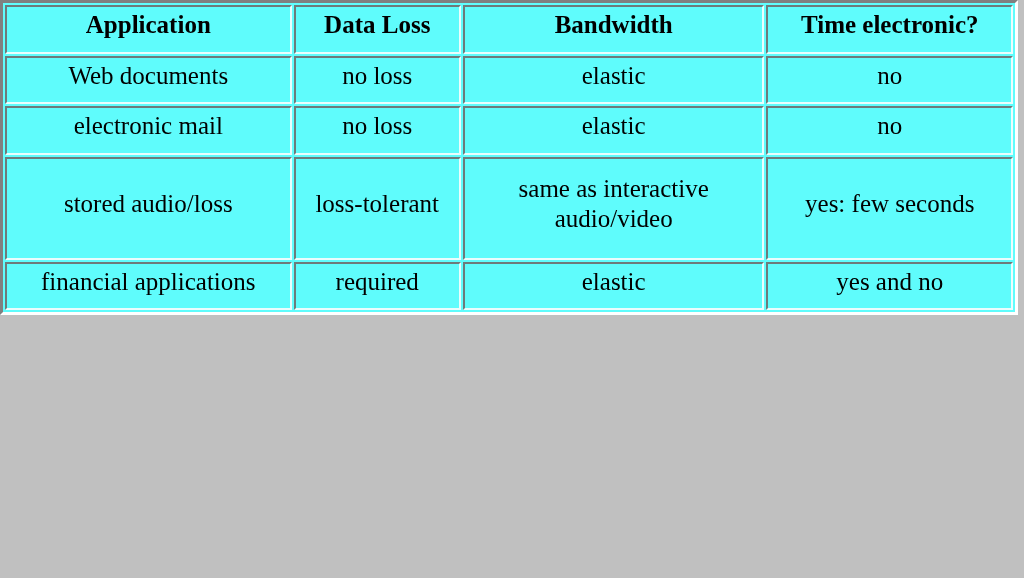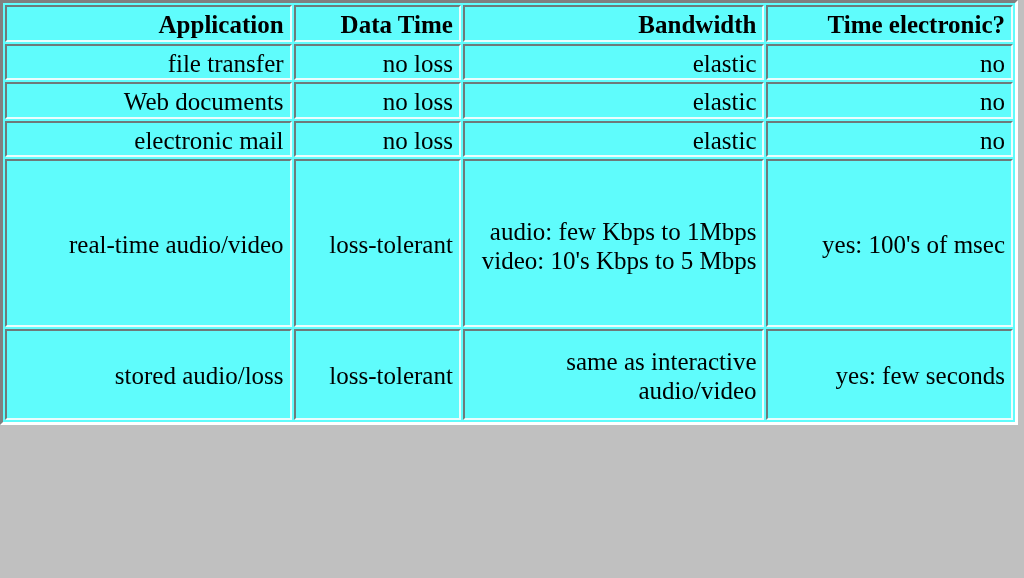--- a/index.html
+++ b/index.html
@@ -28,23 +28,23 @@
     margin: 0;
     table-layout: fixed;
   }
 
   .app-table td,
   .app-table th {
     background: #5FFCFC;
     color: #000000;
     font-size: 25px;
     line-height: 1.18;
-    padding: 3px 6px 0 6px;
+    padding: 3px 6px 12px 6px;
     vertical-align: middle;
-    text-align: right;
+    text-align: center;
     
     border-top: 2px solid #6e7a7a;
     border-left: 2px solid #6e7a7a;
     border-right: 2px solid #eafdfd;
     border-bottom: 2px solid #eafdfd;
     overflow: hidden;
     word-wrap: break-word;
   }
 
   .app-table th {
@@ -74,59 +74,53 @@
   <colgroup>
     <col class="col-app">
     <col class="col-loss">
     <col class="col-bw">
     <col class="col-time">
   </colgroup>
 
   <thead>
     <tr>
       <th>Application</th>
-      <th>Data Time</th>
+      <th>Data Loss</th>
       <th>Bandwidth</th>
       <th>Time electronic?</th>
     </tr>
   </thead>
 
   <tbody>
 
-    <tr>
-      <td>file transfer</td>
-      <td>no loss</td>
-      <td>elastic</td>
-      <td>no</td>
-    </tr>
 
     <tr>
       <td>Web documents</td>
       <td>no loss</td>
       <td>elastic</td>
       <td>no</td>
     </tr>
 
     <tr>
       <td>electronic mail</td>
       <td>no loss</td>
       <td>elastic</td>
       <td>no</td>
     </tr>
 
-    <tr class="row-tall">
-      <td>real-time audio/video</td>
-      <td>loss-tolerant</td>
-      <td class="cell-multiline"><span>audio: few Kbps to 1Mbps</span><br><span>video: 10's Kbps to 5 Mbps</span></td>
-      <td>yes: 100's of msec</td>
-    </tr>
 
     <tr class="row-mid">
       <td>stored audio/loss</td>
       <td>loss-tolerant</td>
       <td class="cell-multiline">same as interactive audio/video</td>
       <td>yes: few seconds</td>
     </tr>
 
 
+    <tr>
+      <td>financial applications</td>
+      <td>required</td>
+      <td>elastic</td>
+      <td>yes and no</td>
+    </tr>
 
   </tbody>
 </table>
 
 </body></html>

